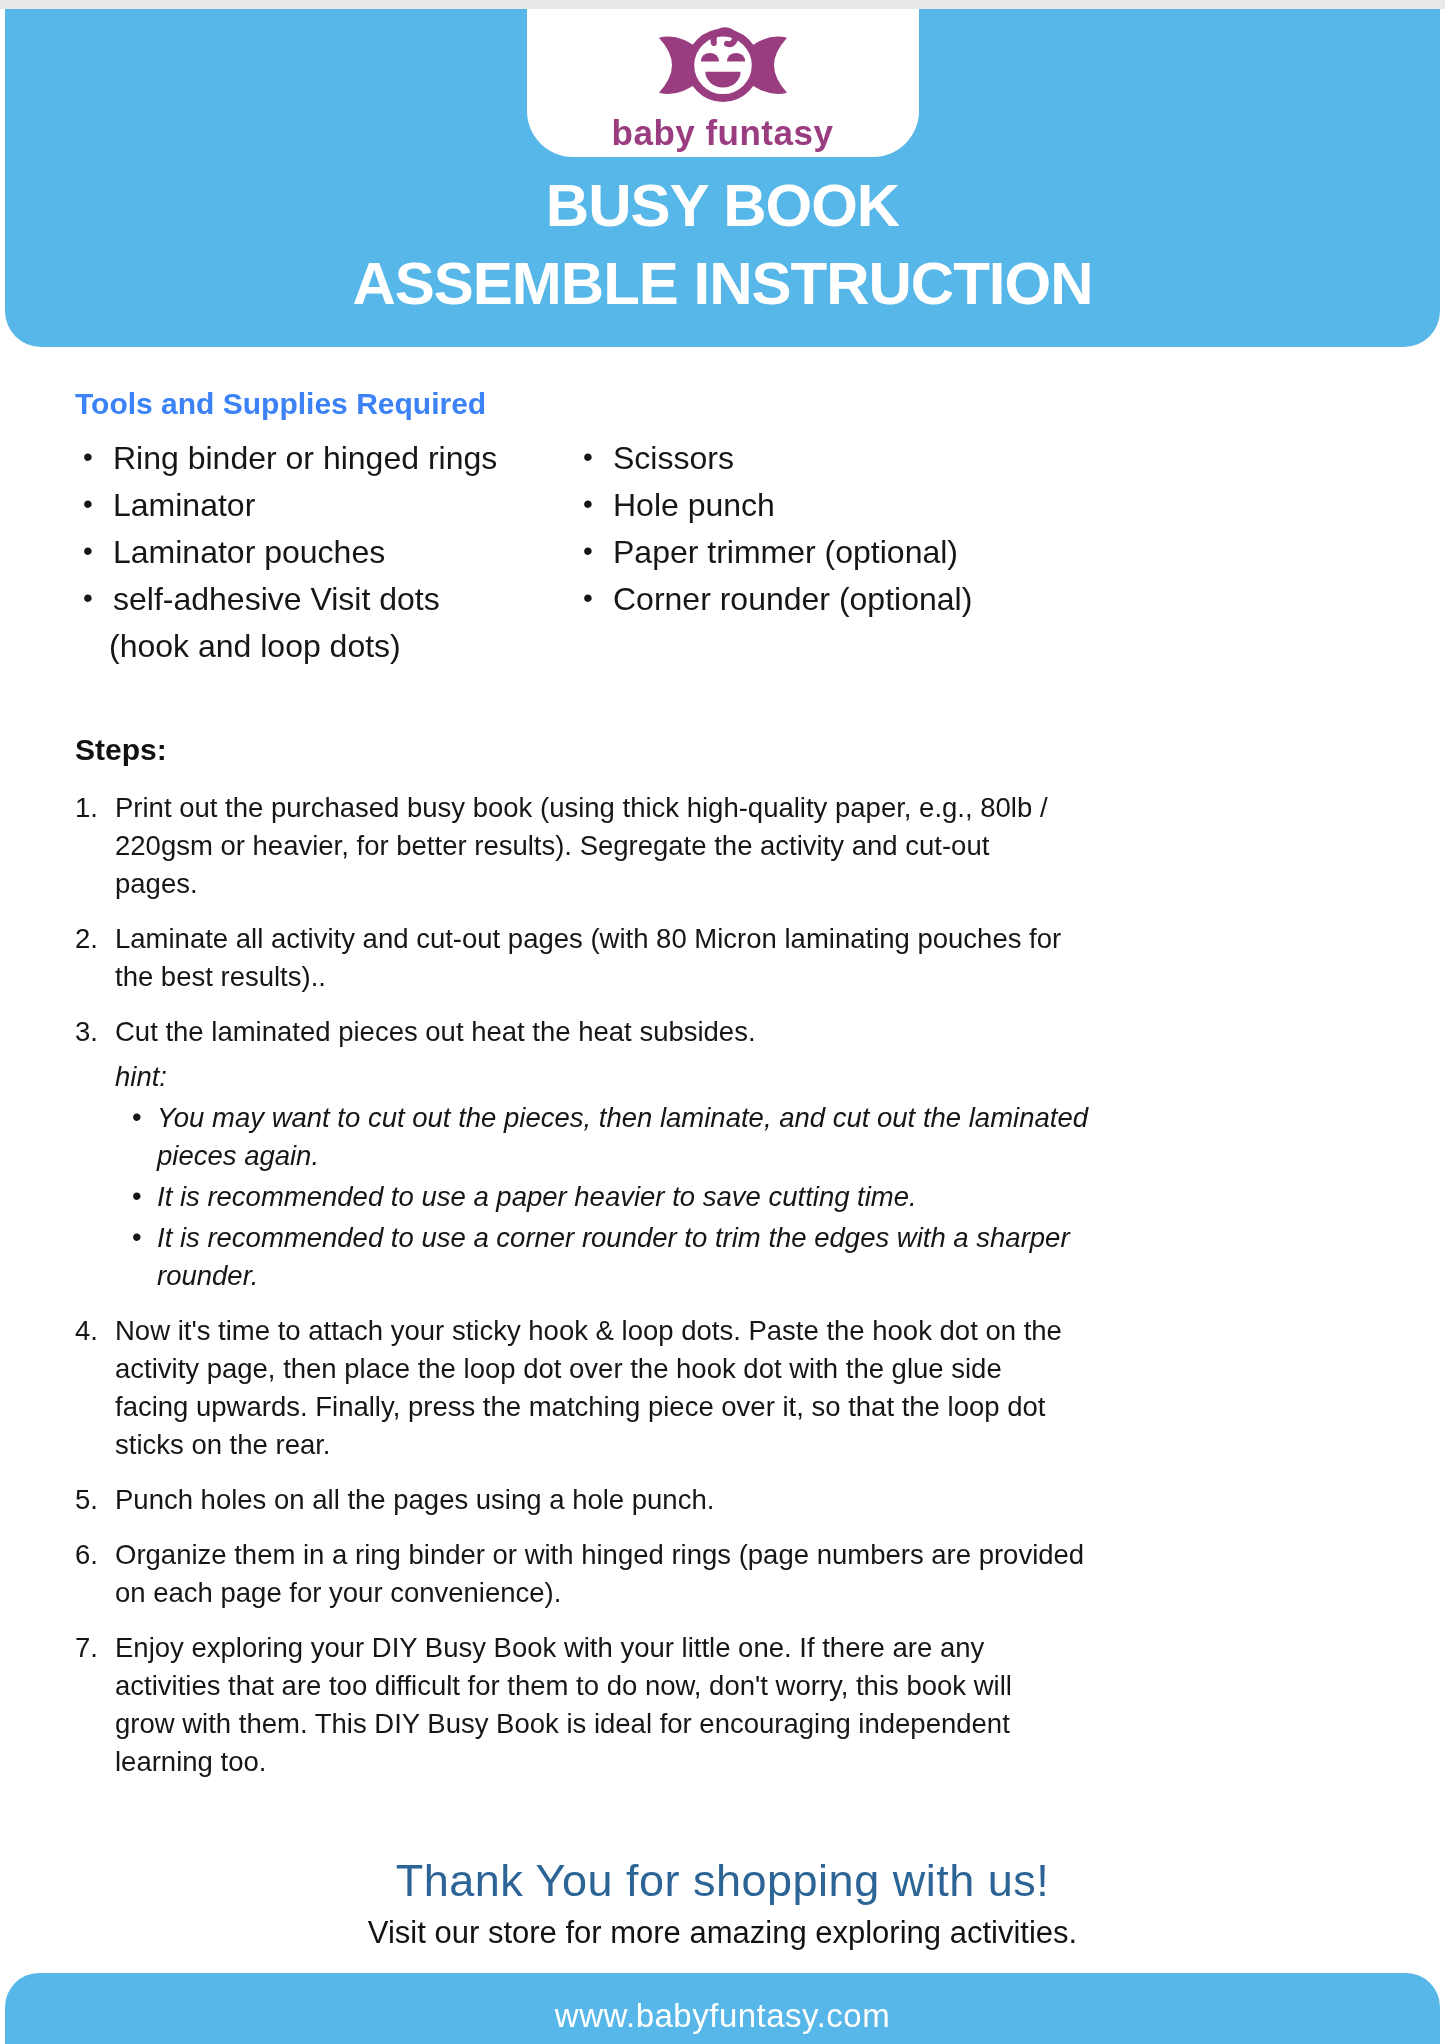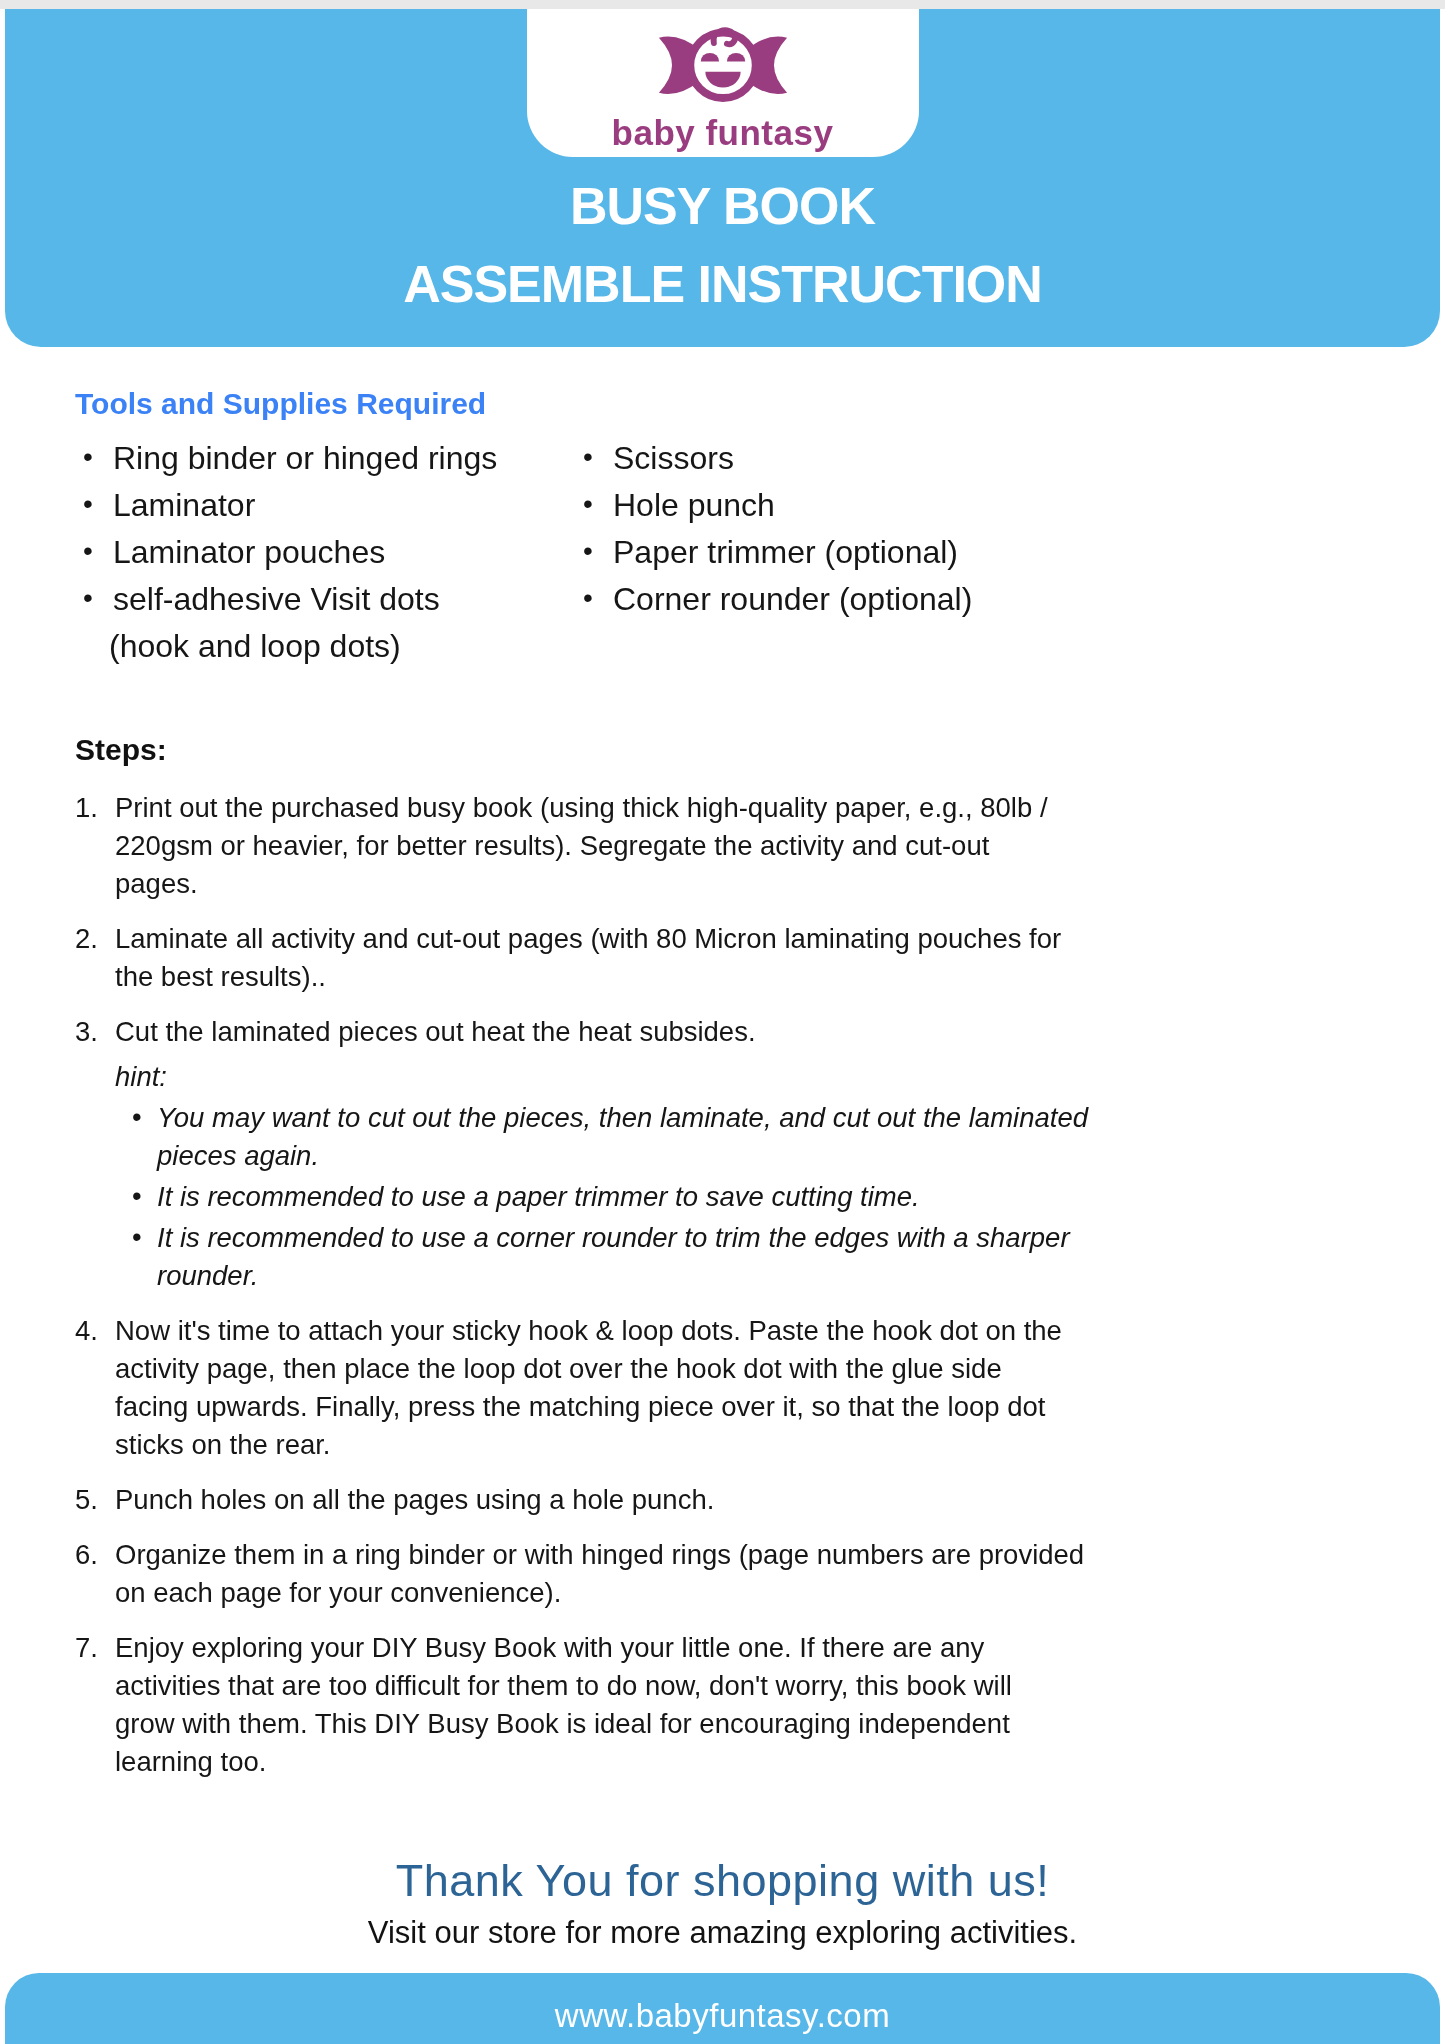--- a/index.html
+++ b/index.html
@@ -18,21 +18,21 @@
     width:392px;height:148px;background:#ffffff;
     border-radius:0 0 46px 46px;text-align:center;
   }
   .logo-icon{margin-top:4px;}
   .wordmark{
     color:#9A3D80;font-weight:bold;font-size:35px;line-height:1;
     letter-spacing:.5px;margin-top:-4px;
   }
   .title{
     position:absolute;top:194px;left:0;right:0;text-align:center;
-    color:#ffffff;font-weight:800;font-size:52px;line-height:78px;
+    color:#ffffff;font-weight:800;font-size:60px;line-height:78px;
     letter-spacing:-1px;
   }
   
   .tools-heading{
     position:absolute;top:378px;left:75px;
     font-size:30px;font-weight:bold;color:#3b82f6;
   }
   .tools{position:absolute;top:432px;left:75px;right:60px;display:flex;}
   .tools-col{width:500px;}
   .tools-col.right{width:520px;}
@@ -149,21 +149,21 @@
         </div>
     </div>
 
     <div class="step">
       <div class="step-num">3.</div>
       <div class="step-body">
         <div class="step-text">Cut the laminated pieces out heat the heat subsides.</div>
         <div class="hint-label">hint:</div>
         <div class="hint-item">You may want to cut out the pieces, then laminate, and cut out the laminated
 pieces again.</div>
-        <div class="hint-item">It is recommended to use a paper trimmer to save cutting time.</div>
+        <div class="hint-item">It is recommended to use a paper heavier to save cutting time.</div>
         <div class="hint-item">It is recommended to use a corner rounder to trim the edges with a sharper
 rounder.</div>
       </div>
     </div>
 
     <div class="step">
       <div class="step-num">4.</div>
       <div class="step-body">
           <div class="step-text">Now it's time to attach your sticky hook &amp; loop dots. Paste the hook dot on the
 activity page, then place the loop dot over the hook dot with the glue side

